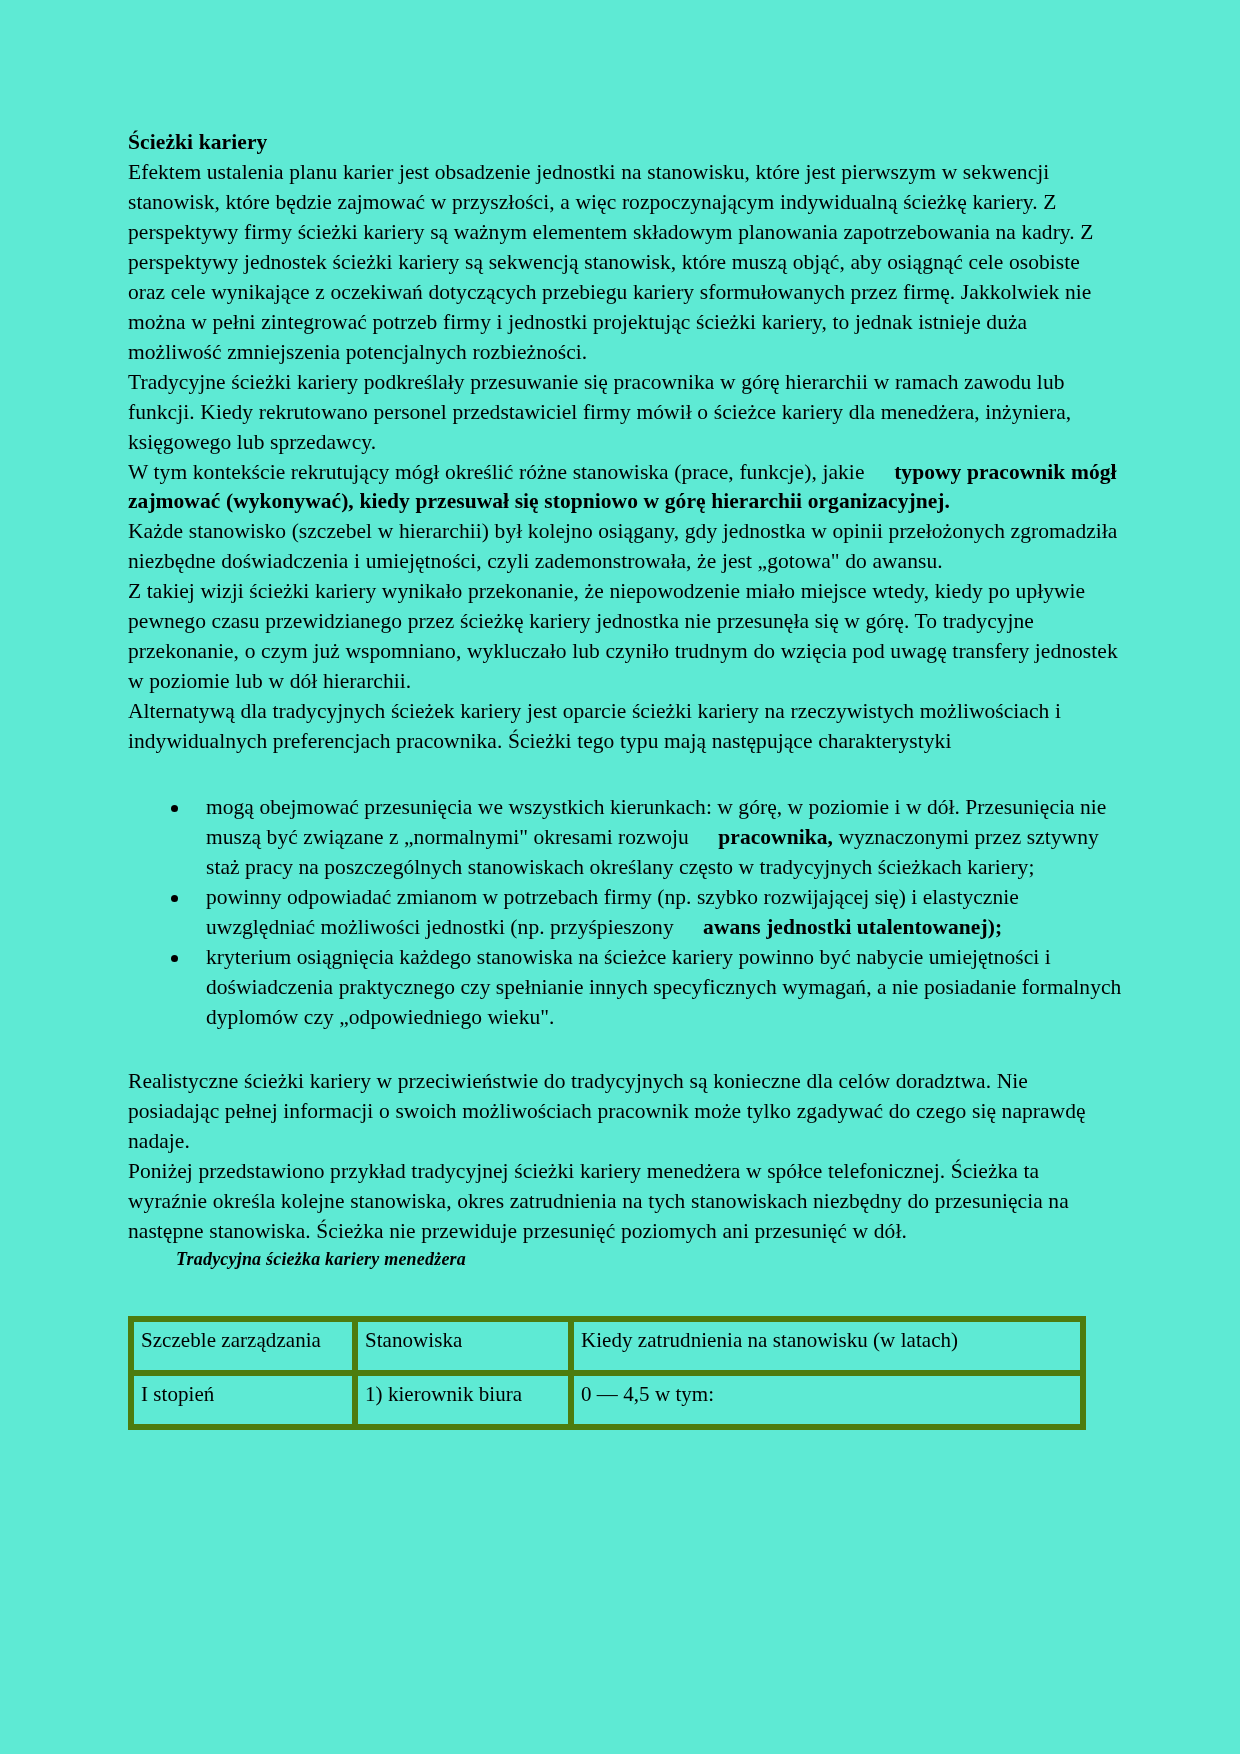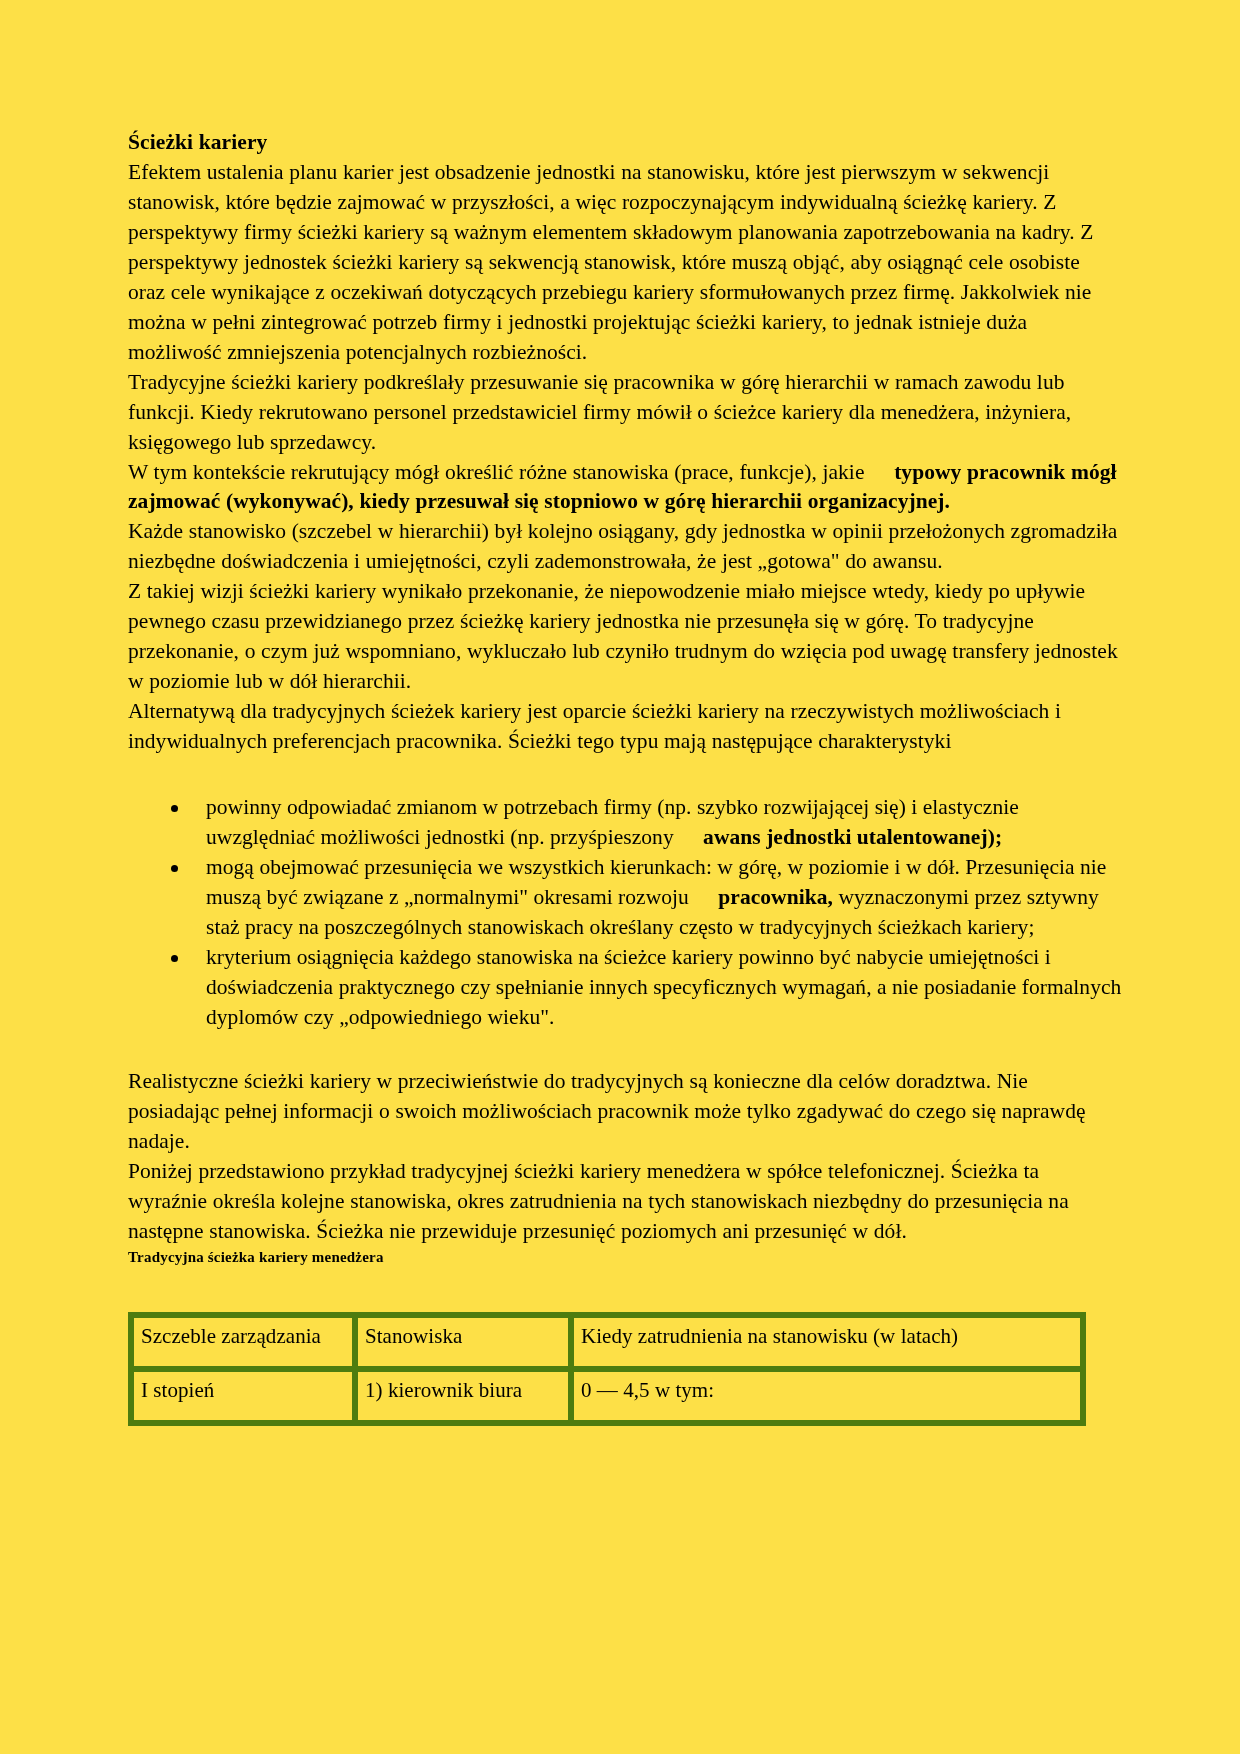--- a/index.html
+++ b/index.html
@@ -14,21 +14,21 @@
     font-family: "Liberation Serif", "DejaVu Serif", serif;
     color: #000000;
     overflow: hidden;
   }
   .page {
     position: relative;
     width: 1240px;
     height: 1754px;
     box-sizing: border-box;
     padding: 128px 118px 0 128px;
-    background: #fde047;
+    background: #5eead4;
   }
   .doc-title {
     font-size: 21.5px;
     font-weight: bold;
     line-height: 1.38;
     letter-spacing: 0.1px;
     margin: 0 0 0 0;
   }
   p.para {
     font-size: 21.5px;
@@ -60,24 +60,26 @@
     position: absolute;
     left: 43px;
     top: 12px;
     width: 7px;
     height: 7px;
     background: #000;
     border-radius: 50%;
   }
 
   .italic-heading {
-    font-size: 15px;
+    font-size: 18px;
     font-weight: bold;
+    font-style: italic;
     line-height: 1.395;
     letter-spacing: 0.2px;
+    margin-left: 48px;
   }
 
   .table-wrap {
     margin-top: 44px;
   }
   table.career-table {
     border-collapse: collapse;
     width: 952px;
     table-layout: fixed;
     font-size: 21px;
@@ -106,24 +108,24 @@
   <p class="para"><span>W tym kontekście rekrutujący mógł określić różne stanowiska (prace, funkcje), jakie </span><span class="b">typowy pracownik mógł zajmować (wykonywać), kiedy przesuwał się stopniowo w górę hierarchii organizacyjnej.</span></p>
   <p class="para"><span>Każde stanowisko (szczebel w hierarchii) był kolejno osiągany, gdy jednostka w opinii przełożonych zgromadziła niezbędne doświadczenia i umiejętności, czyli zademonstrowała, że jest „gotowa" do awansu.</span></p>
   <p class="para"><span>Z takiej wizji ścieżki kariery wynikało przekonanie, że niepowodzenie miało miejsce wtedy, kiedy po upływie pewnego czasu przewidzianego przez ścieżkę kariery jednostka nie przesunęła się w górę. To tradycyjne przekonanie, o czym już wspomniano, wykluczało lub czyniło trudnym do wzięcia pod uwagę transfery jednostek w poziomie lub w dół hierarchii.</span></p>
   <p class="para"><span>Alternatywą dla tradycyjnych ścieżek kariery jest oparcie ścieżki kariery na rzeczywistych możliwościach i indywidualnych preferencjach pracownika. Ścieżki tego typu mają następujące charakterystyki</span></p>
 
   <div class="gap-before-list"></div>
 
   <ul class="bullets">
     <li>
       <span class="dot"></span>
-    <span>powinny odpowiadać zmianom w potrzebach firmy (np. szybko rozwijającej się) i elastycznie uwzględniać możliwości jednostki (np. przyśpieszony </span><span class="b">awans jednostki utalentowanej);</span></li>
+    <span>mogą obejmować przesunięcia we wszystkich kierunkach: w górę, w poziomie i w dół. Przesunięcia nie muszą być związane z „normalnymi" okresami rozwoju </span><span class="b">pracownika,</span><span> wyznaczonymi przez sztywny staż pracy na poszczególnych stanowiskach określany często w tradycyjnych ścieżkach kariery;</span></li>
     <li>
       <span class="dot"></span>
-    <span>mogą obejmować przesunięcia we wszystkich kierunkach: w górę, w poziomie i w dół. Przesunięcia nie muszą być związane z „normalnymi" okresami rozwoju </span><span class="b">pracownika,</span><span> wyznaczonymi przez sztywny staż pracy na poszczególnych stanowiskach określany często w tradycyjnych ścieżkach kariery;</span></li>
+    <span>powinny odpowiadać zmianom w potrzebach firmy (np. szybko rozwijającej się) i elastycznie uwzględniać możliwości jednostki (np. przyśpieszony </span><span class="b">awans jednostki utalentowanej);</span></li>
     <li>
       <span class="dot"></span>
     <span>kryterium osiągnięcia każdego stanowiska na ścieżce kariery powinno być nabycie umiejętności i doświadczenia praktycznego czy spełnianie innych specyficznych wymagań, a nie posiadanie formalnych dyplomów czy „odpowiedniego wieku".</span></li>
   </ul>
 
   <div class="gap-after-list"></div>
 
   <p class="para"><span>Realistyczne ścieżki kariery w przeciwieństwie do tradycyjnych są konieczne dla celów doradztwa. Nie posiadając pełnej informacji o swoich możliwościach pracownik może tylko zgadywać do czego się naprawdę nadaje.</span></p>
   <p class="para"><span>Poniżej przedstawiono przykład tradycyjnej ścieżki kariery menedżera w spółce telefonicznej. Ścieżka ta wyraźnie określa kolejne stanowiska, okres zatrudnienia na tych stanowiskach niezbędny do przesunięcia na następne stanowiska. Ścieżka nie przewiduje przesunięć poziomych ani przesunięć w dół.</span></p>
 

